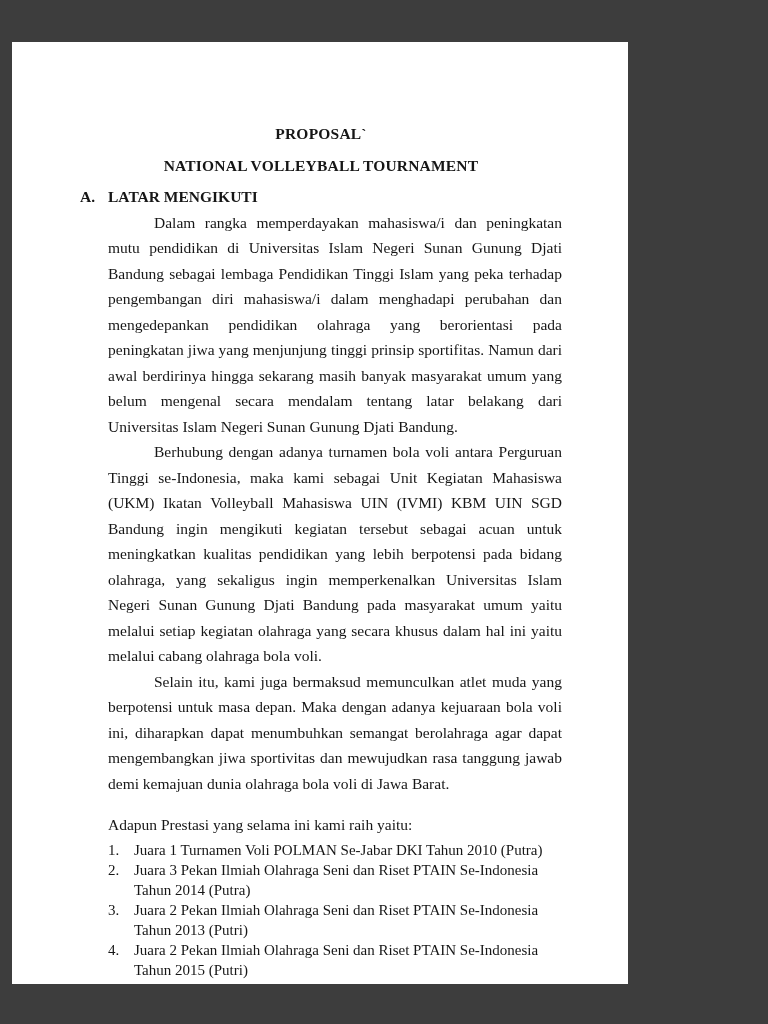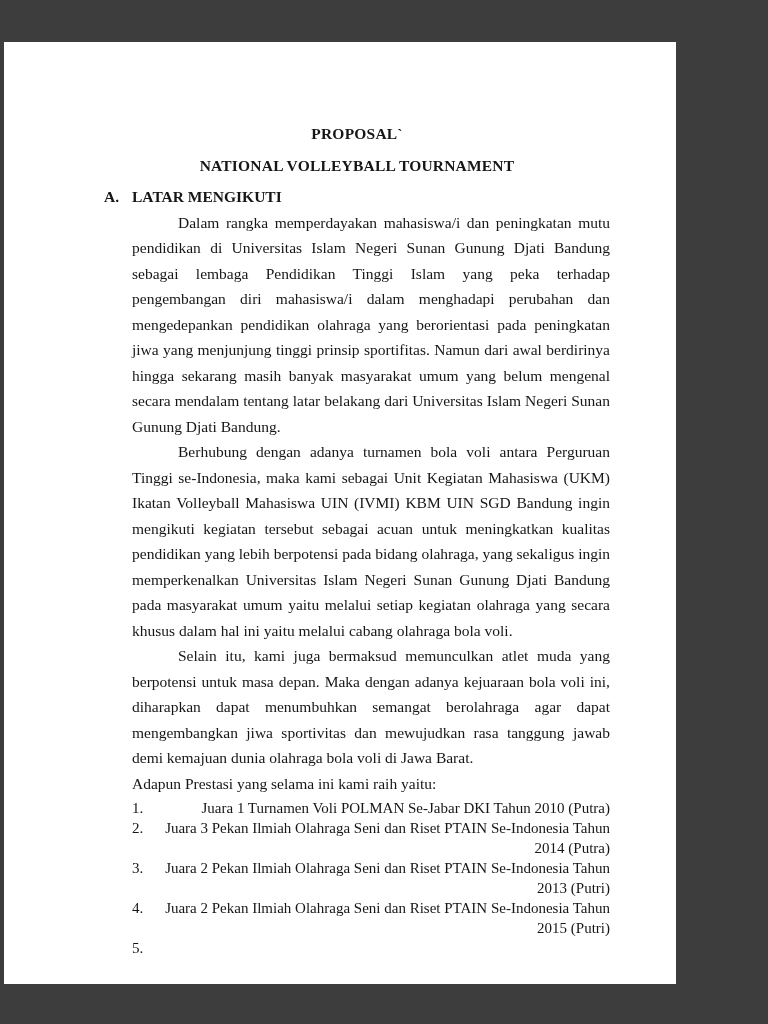--- a/index.html
+++ b/index.html
@@ -6,25 +6,24 @@
   html, body { width: 768px; height: 1024px; }
   body {
     background: #3d3d3d;
     font-family: "Liberation Serif", "DejaVu Serif", serif;
     color: #161616;
     overflow: hidden;
   }
   .canvas { position: relative; width: 768px; height: 1024px; }
   .page {
     position: absolute;
-    top: 42px; left: 4px;
-    width: 672px; height: 942px;
+    top: 42px; left: 12px;
+    width: 616px; height: 942px;
     background: #ffffff;
     overflow: hidden;
-    padding-left: 32px;
   }
   .content { padding: 76px 66px 0 68px; }
 
   .title-block {
     text-align: center;
     font-weight: bold;
     font-size: 15.5px;
     line-height: 2.05;
     letter-spacing: 0.2px;
   }
@@ -49,25 +48,26 @@
     font-size: 15.5px;
     line-height: 25.5px;
     text-align: justify;
     text-indent: 46px;
   }
   .leadin {
     font-size: 15.5px;
     line-height: 25.5px;
     margin-left: -28px; 
     padding-left: 28px;
+    margin-top: 16px;
   }
   .ach-list { font-size: 15px; line-height: 20px; margin-top: 2px; }
   .ach-item { display: flex; }
   .ach-num { width: 26px; flex: none; }
-  .ach-text { flex: 1; text-align: right; }
+  .ach-text { flex: 1; }
 
   .section-b { margin-top: 36px; }
   .quote {
     font-style: italic;
     font-size: 15.5px;
     line-height: 26px;
     padding-left: 28px;
     margin-top: 2px;
   }
   .section-c { margin-top: 40px; }

